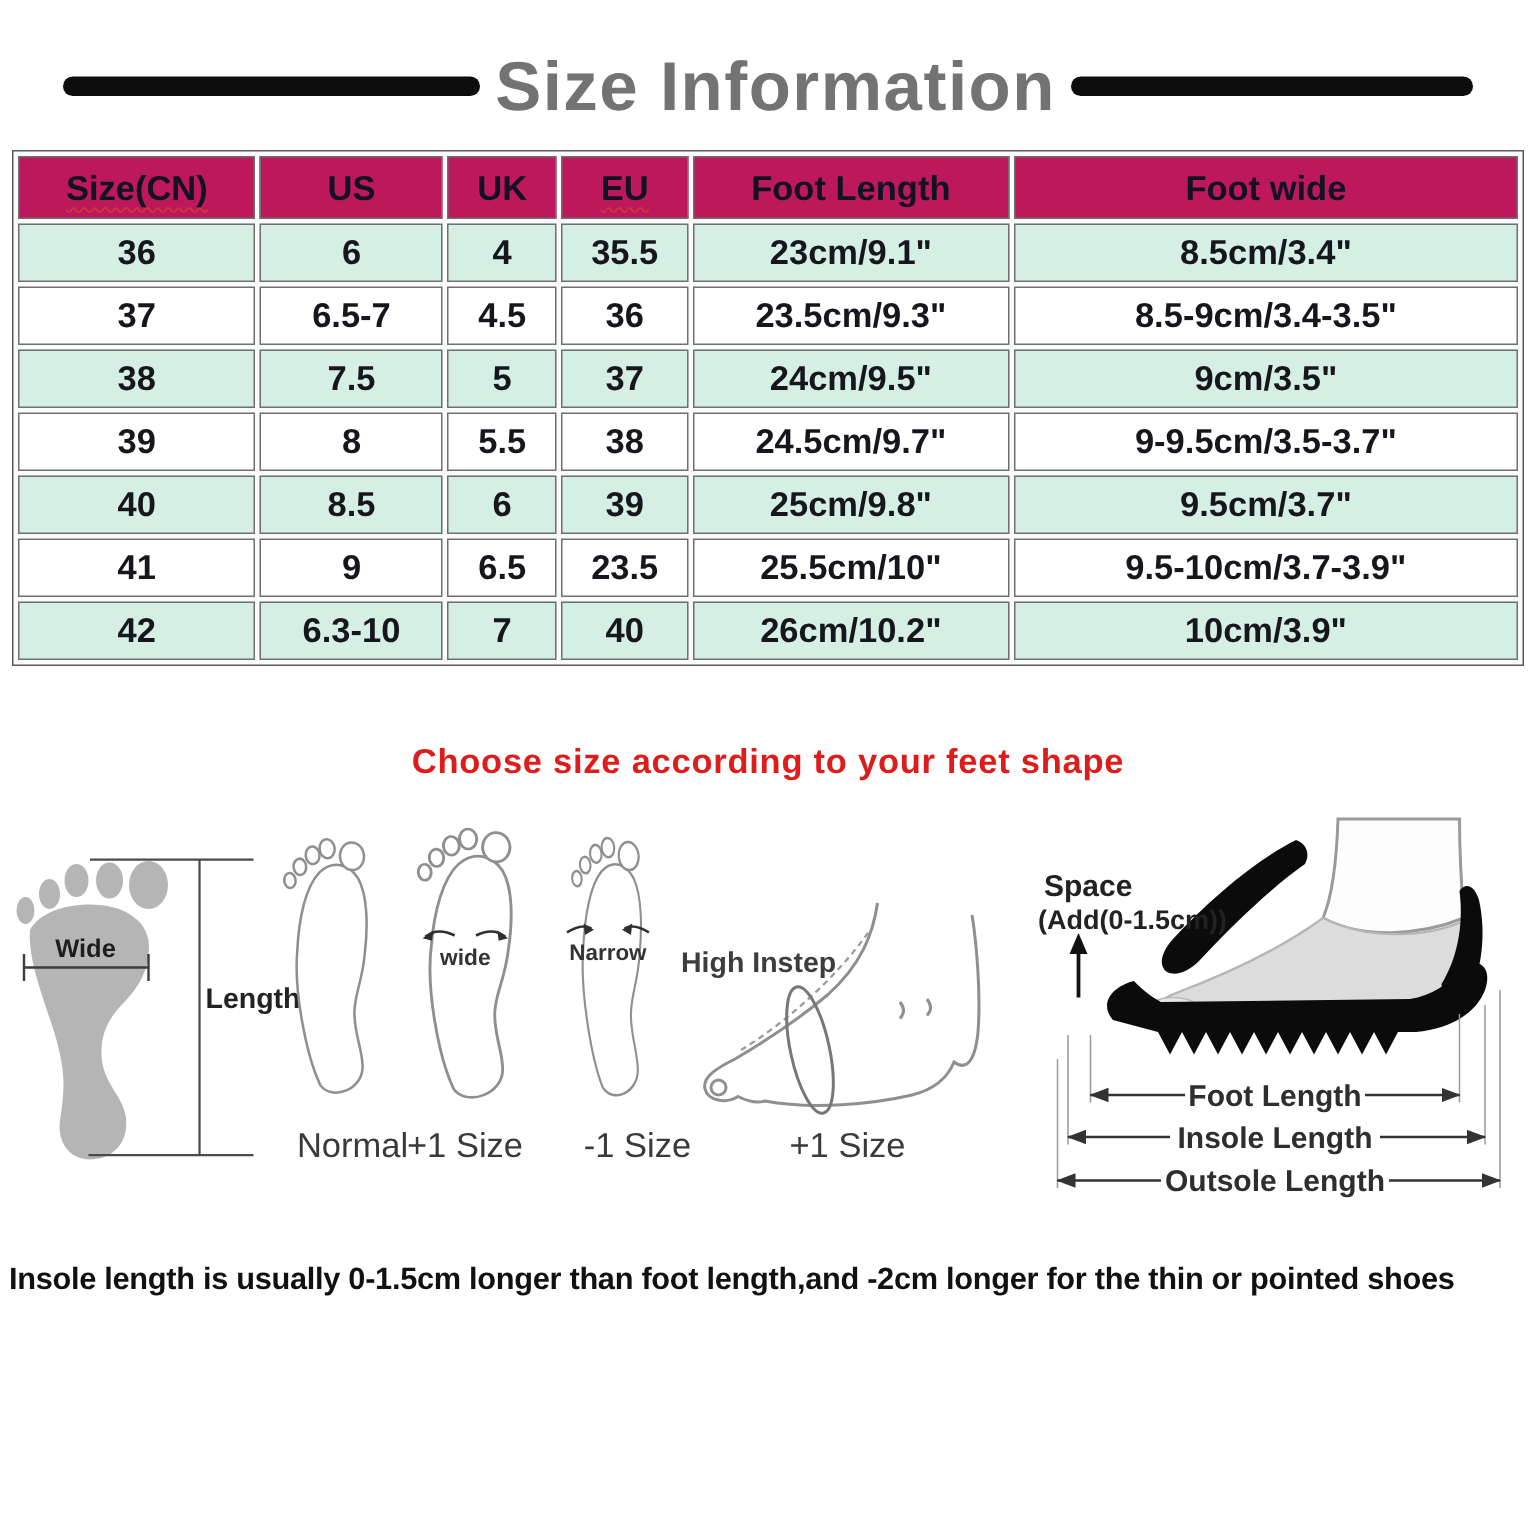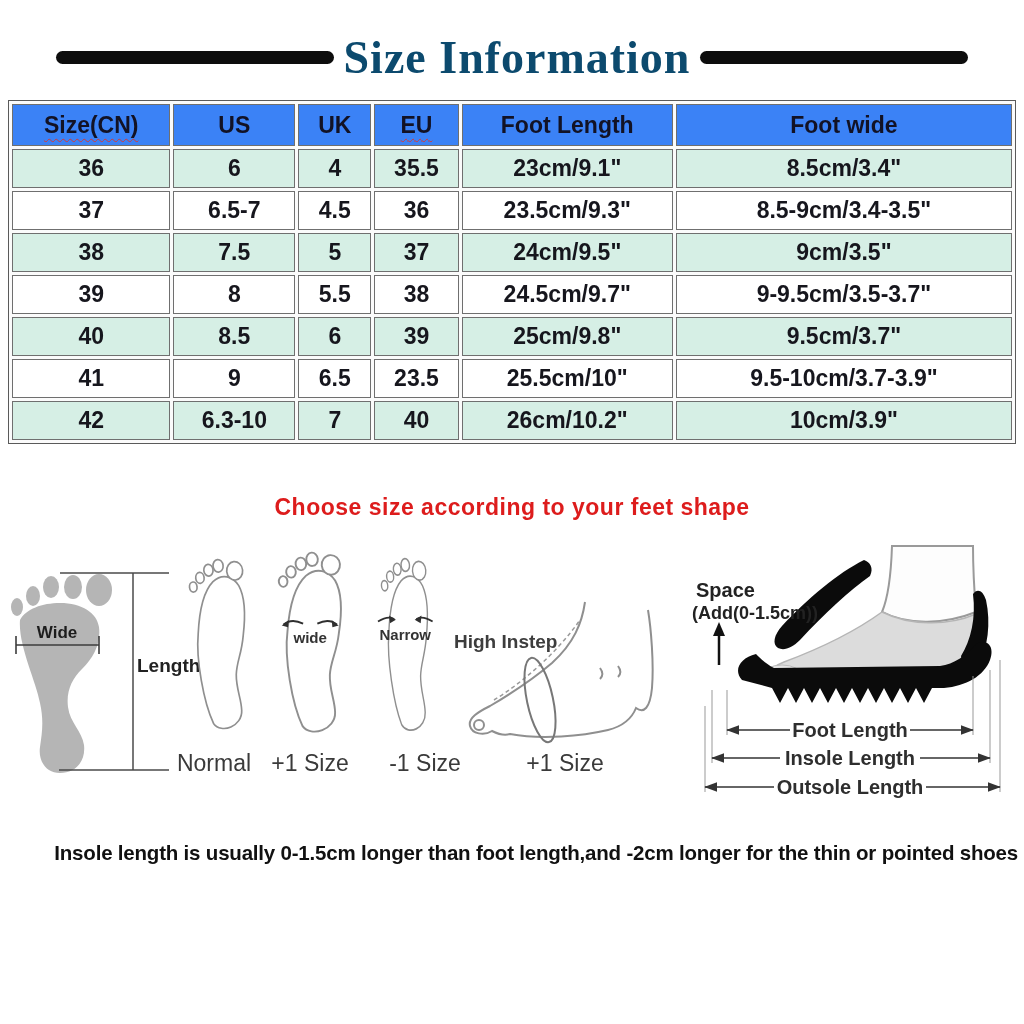--- a/index.html
+++ b/index.html
@@ -3,55 +3,55 @@
 <meta charset="utf-8">
 <style>
   html,body{margin:0;padding:0;background:#ffffff;}
   body{width:1024px;height:1024px;overflow:hidden;font-family:"Liberation Sans",sans-serif;}
 
   
   .title-row{display:flex;align-items:center;justify-content:center;margin-top:28px;height:58px;}
   .bar{height:13px;background:#0d0d0d;border-radius:7px;flex:0 0 auto;}
   .bar-left{width:278px;margin-right:10px;}
   .bar-right{width:268px;margin-left:10px;}
-  .title{margin:0;font-size:46px;font-weight:bold;color:#0c4a6e;letter-spacing:1px;white-space:nowrap;
-         font-family:Liberation Serif, serif;}
+  .title{margin:0;font-size:46px;font-weight:bold;color:#737373;letter-spacing:1px;white-space:nowrap;
+         font-family:Liberation Sans, sans-serif;}
 
   
   table.size-table{width:1008px;margin:14px auto 0 auto;border-collapse:separate;border-spacing:3px;
                    border:1px solid #5a5a5a;background:#fbfbfb;}
   table.size-table th,table.size-table td{border:1px solid #6f6f6f;text-align:center;vertical-align:middle;
                    font-weight:bold;font-size:23px;color:#16161d;padding:0;}
-  table.size-table th{background:#3b82f6;height:40px;color:#121225;}
+  table.size-table th{background:#be185d;height:40px;color:#121225;}
   table.size-table tbody tr:nth-child(odd) td{background:#d6efe5;}
   table.size-table tbody tr:nth-child(even) td{background:#ffffff;}
   table.size-table td{height:37px;}
   .squiggle{text-decoration-line:underline;text-decoration-style:wavy;text-decoration-color:#d03a3a;
             text-decoration-thickness:1px;text-underline-offset:5px;}
 
   
   .choose-heading{margin:50px 0 0 0;text-align:center;font-size:23px;font-weight:bold;color:#dd1c1c;letter-spacing:0.5px;}
 
   
   .diagrams{position:relative;width:1024px;height:278px;margin-top:14px;}
   .diagrams svg{position:absolute;overflow:visible;}
   .svg-footprint{left:2px;top:10px;}
   .svg-foot-normal{left:178px;top:18px;}
   .svg-foot-wide{left:266px;top:14px;}
   .svg-foot-narrow{left:364px;top:20px;}
   .svg-instep{left:452px;top:33px;}
   .svg-shoe{left:678px;top:3px;}
   .foot-label{position:absolute;top:215px;height:26px;font-size:23px;color:#3a3a3a;text-align:center;font-weight:500;}
-  .lbl-normal{left:164px;width:100px;}
+  .lbl-normal{left:185px;width:100px;}
   .lbl-wide{left:260px;width:100px;}
   .lbl-narrow{left:375px;width:100px;}
   .lbl-instep{left:505px;width:120px;}
 
   
-  .footnote{margin:28px 6px 0 6px;text-align:right;font-size:20.5px;font-weight:bold;color:#111;letter-spacing:-0.2px;}
+  .footnote{margin:28px 6px 0 6px;text-align:left;font-size:20.5px;font-weight:bold;color:#111;letter-spacing:-0.2px;}
 </style>
 </head>
 <body>
 
 <div class="page">
 
   <header class="title-row">
     <span class="bar bar-left"></span>
     <h1 class="title">Size Information</h1>
     <span class="bar bar-right"></span>

